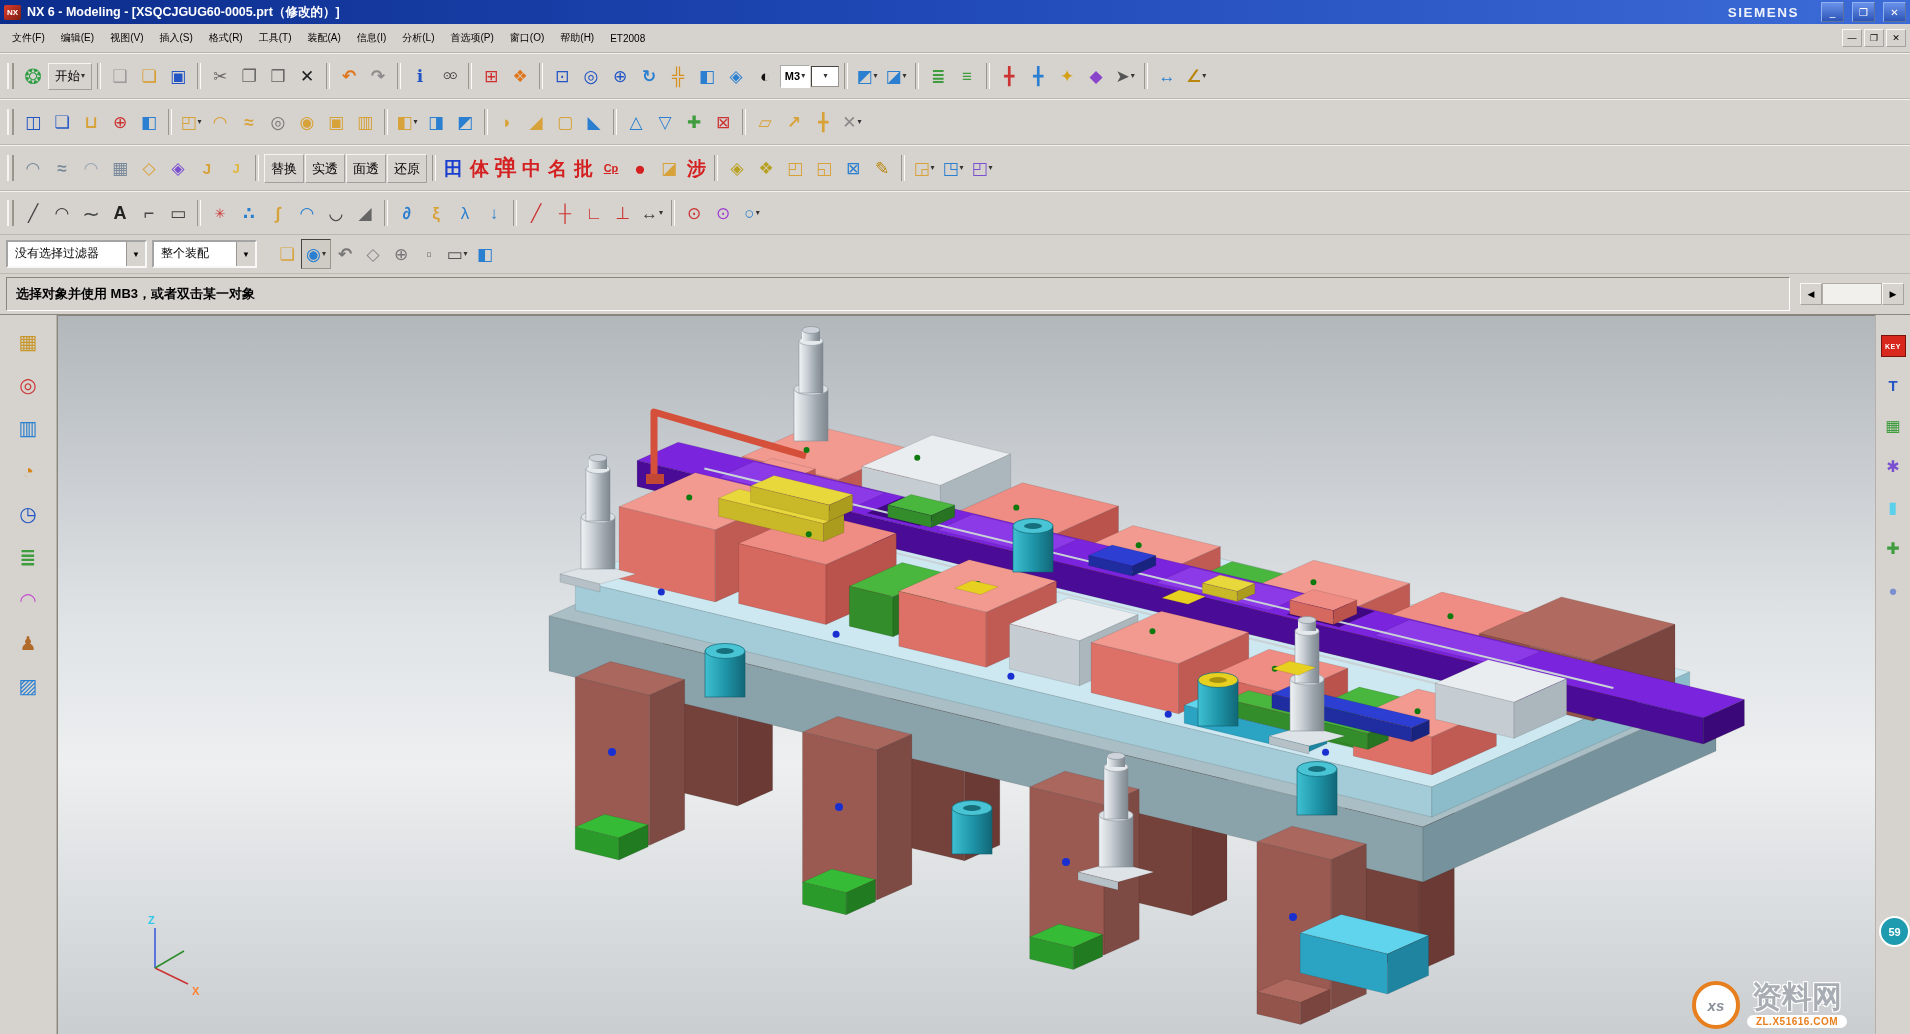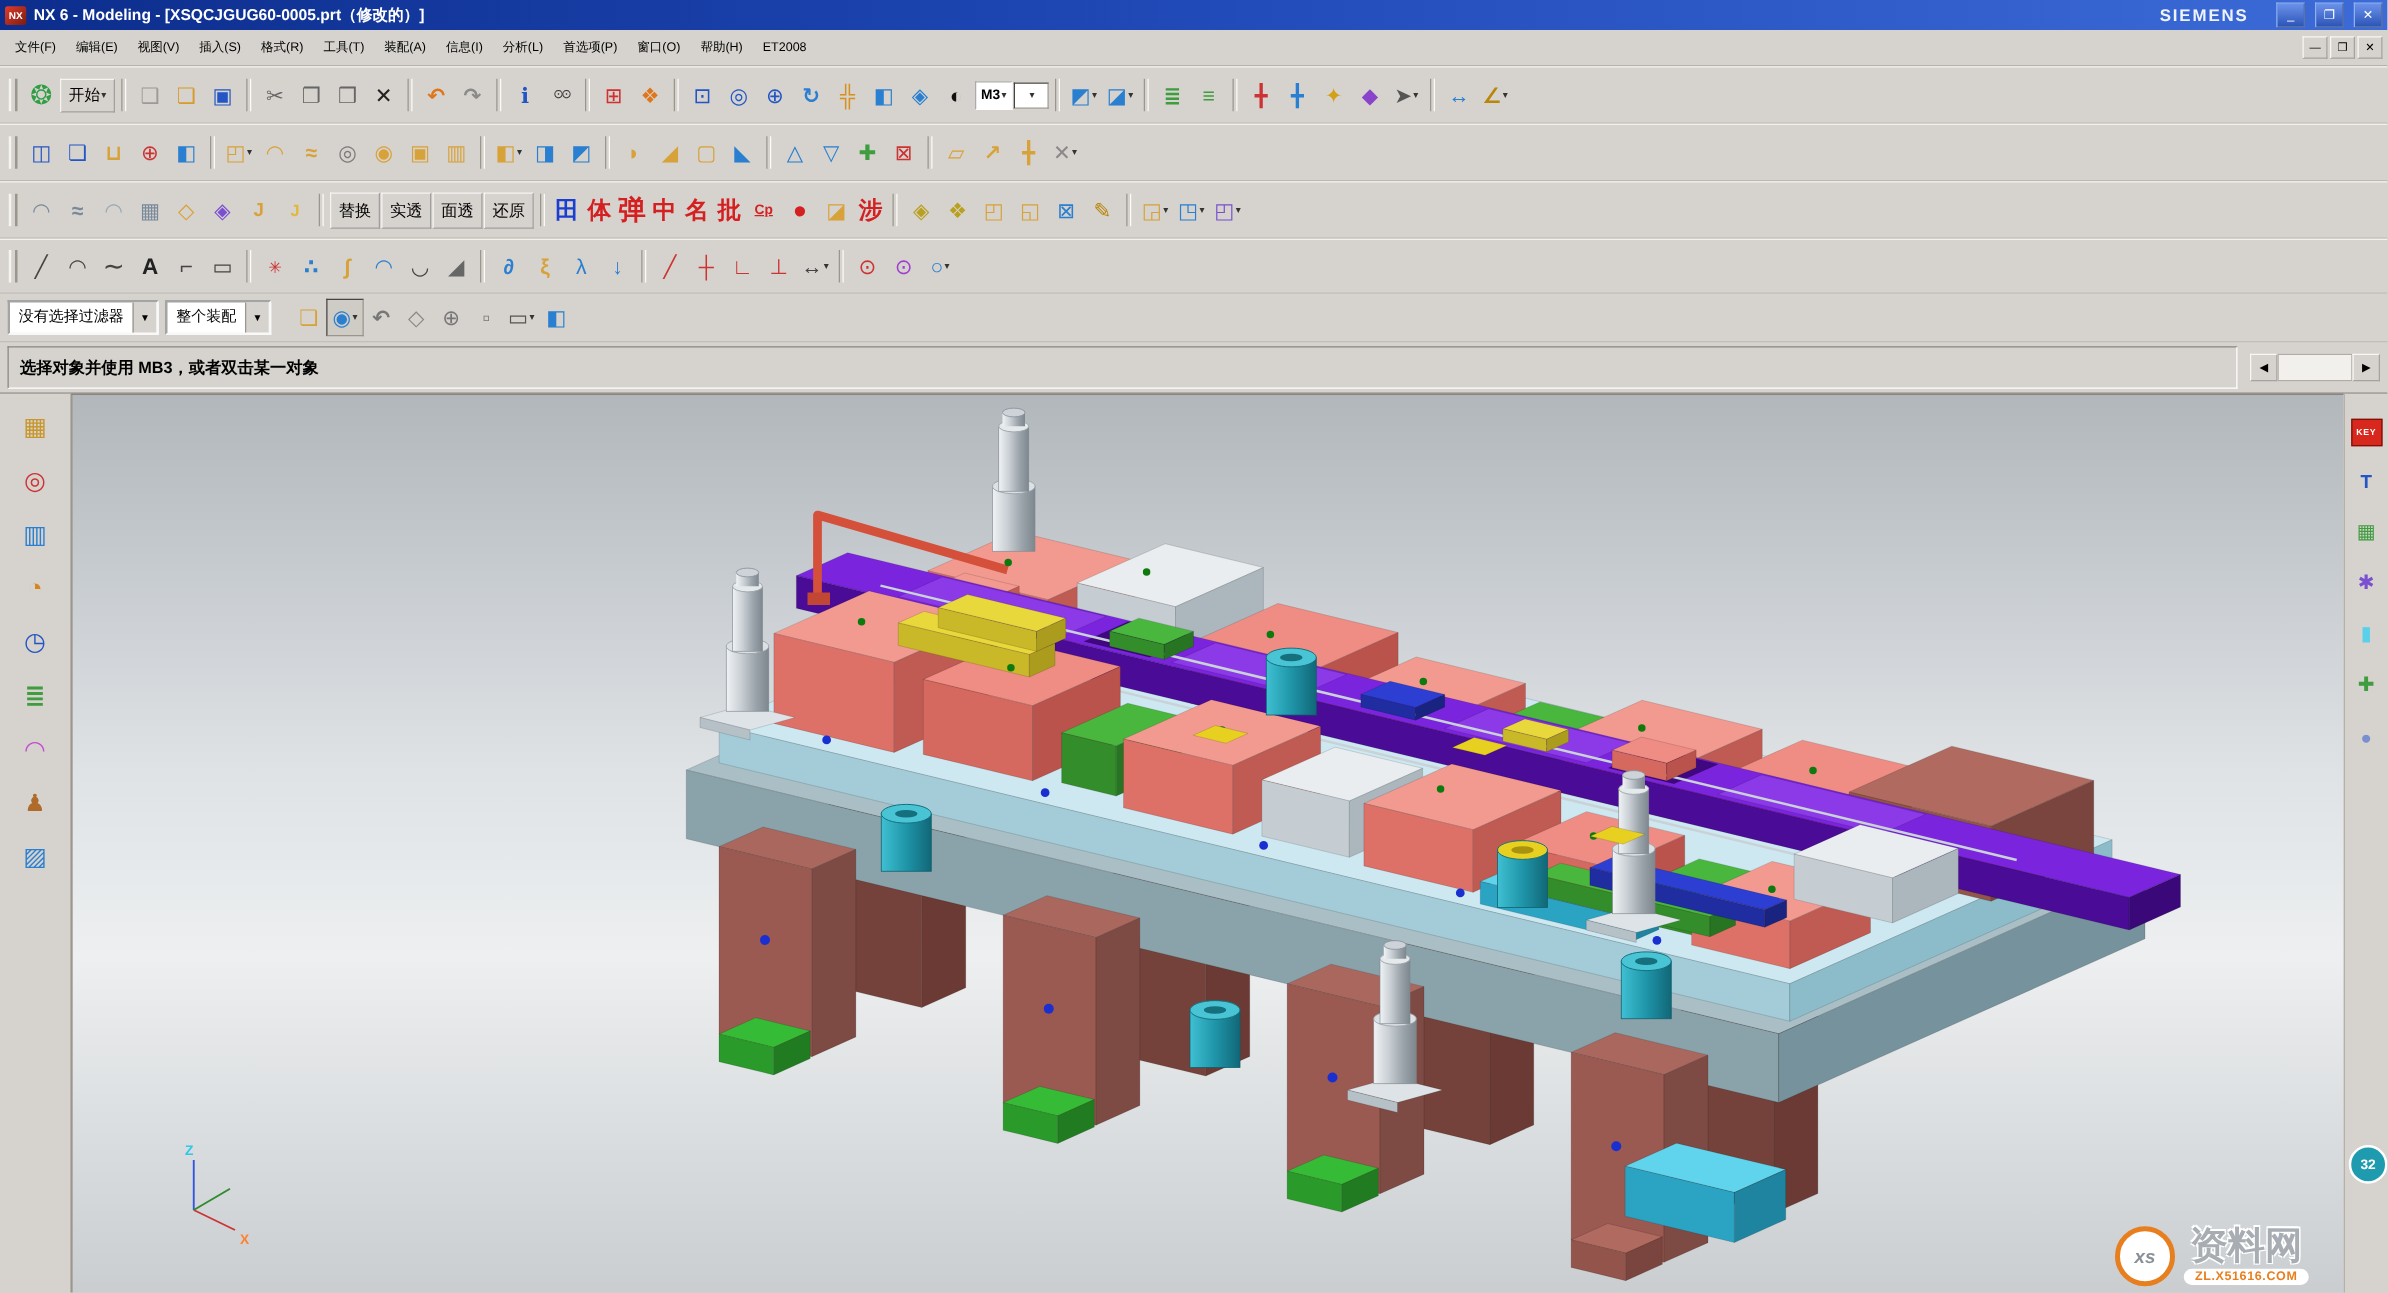--- a/index.html
+++ b/index.html
@@ -36,21 +36,21 @@
     margin:0 4px;padding:0;font-size:0;}
   .tbi.btn{border:1px outset #f5f4f1;background:#d6d3ce;font-size:12.5px;padding:0 6px;height:25px;}
   .tbi.mbtn{border:1px inset #fff;background:#fff;font-size:11px;font-weight:bold;height:21px;min-width:28px;}
   .tbi.whitebox{background:#fff;border:1px inset #9a968e;min-width:26px;width:26px;height:19px;}
   .tbi.zh{font-size:19px;font-weight:bold;min-width:25px;}
   .tbi.zhbtn{border:1px outset #f5f4f1;background:#d6d3ce;font-size:13px;padding:0 5px;height:27px;}
   .tbi.small{font-size:11px;font-weight:bold;text-decoration:underline;}
   .tbi.pressed{border:1px inset #9a968e;background:#cfccc5;}
   
   .selbar{height:38px;display:flex;align-items:center;gap:5px;padding:0 6px;background:#d6d3ce;border-bottom:1px solid #bdb9b1;}
-  .combo{display:flex;align-items:stretch;border:2px inset #f8f8f8;background:#fff;height:24px;}
+  .combo{display:flex;align-items:stretch;border:2px inset #f8f8f8;background:#fff;height:24px;gap:20px;}
   .combo .cval{padding:3px 7px 0 7px;font-size:12px;}
   .combo .cbtn{width:18px;background:#d6d3ce;border-left:1px solid #9a968e;display:flex;align-items:center;justify-content:center;font-size:8px;}
   
   .promptbar{height:34px;background:#d6d3ce;display:flex;align-items:center;padding:3px 6px;gap:10px;border-bottom:1px solid #8a867e;}
   .promptpane{flex:1;align-self:stretch;border:1px solid;border-color:#8a867e #fff #fff #8a867e;
     display:flex;align-items:center;padding:0 9px;font-weight:bold;font-size:13px;background:#d6d3ce;}
   .hscroll{display:flex;align-items:center;}
   .hsbtn{width:20px;height:20px;background:#d6d3ce;border:1px outset #f8f7f4;font-size:9px;
     display:flex;align-items:center;justify-content:center;}
   .hstrack{width:58px;height:20px;background:#f2f0ed;border:1px solid #b0aca4;}
@@ -559,16 +559,16 @@
   </div>
 
   <div class="rightbar">
     <span class="tbi icon keybox">KEY</span>
       <span class="tbi icon" style="color: rgb(35, 86, 196); font-weight: bold; font-size: 15px;">T</span>
       <span class="tbi icon" style="color: rgb(63, 157, 63);">▦</span>
       <span class="tbi icon" style="color: rgb(122, 79, 208);">✱</span>
       <span class="tbi icon" style="color: rgb(90, 208, 234);">▮</span>
       <span class="tbi icon" style="color: rgb(63, 157, 63);">✚</span>
       <span class="tbi icon" style="color: rgb(122, 143, 208); font-size: 15px;">●</span>
-    <span class="badge32">32</span>
+    <span class="badge32">59</span>
   </div>
 
 </div>
 
 </body></html>

